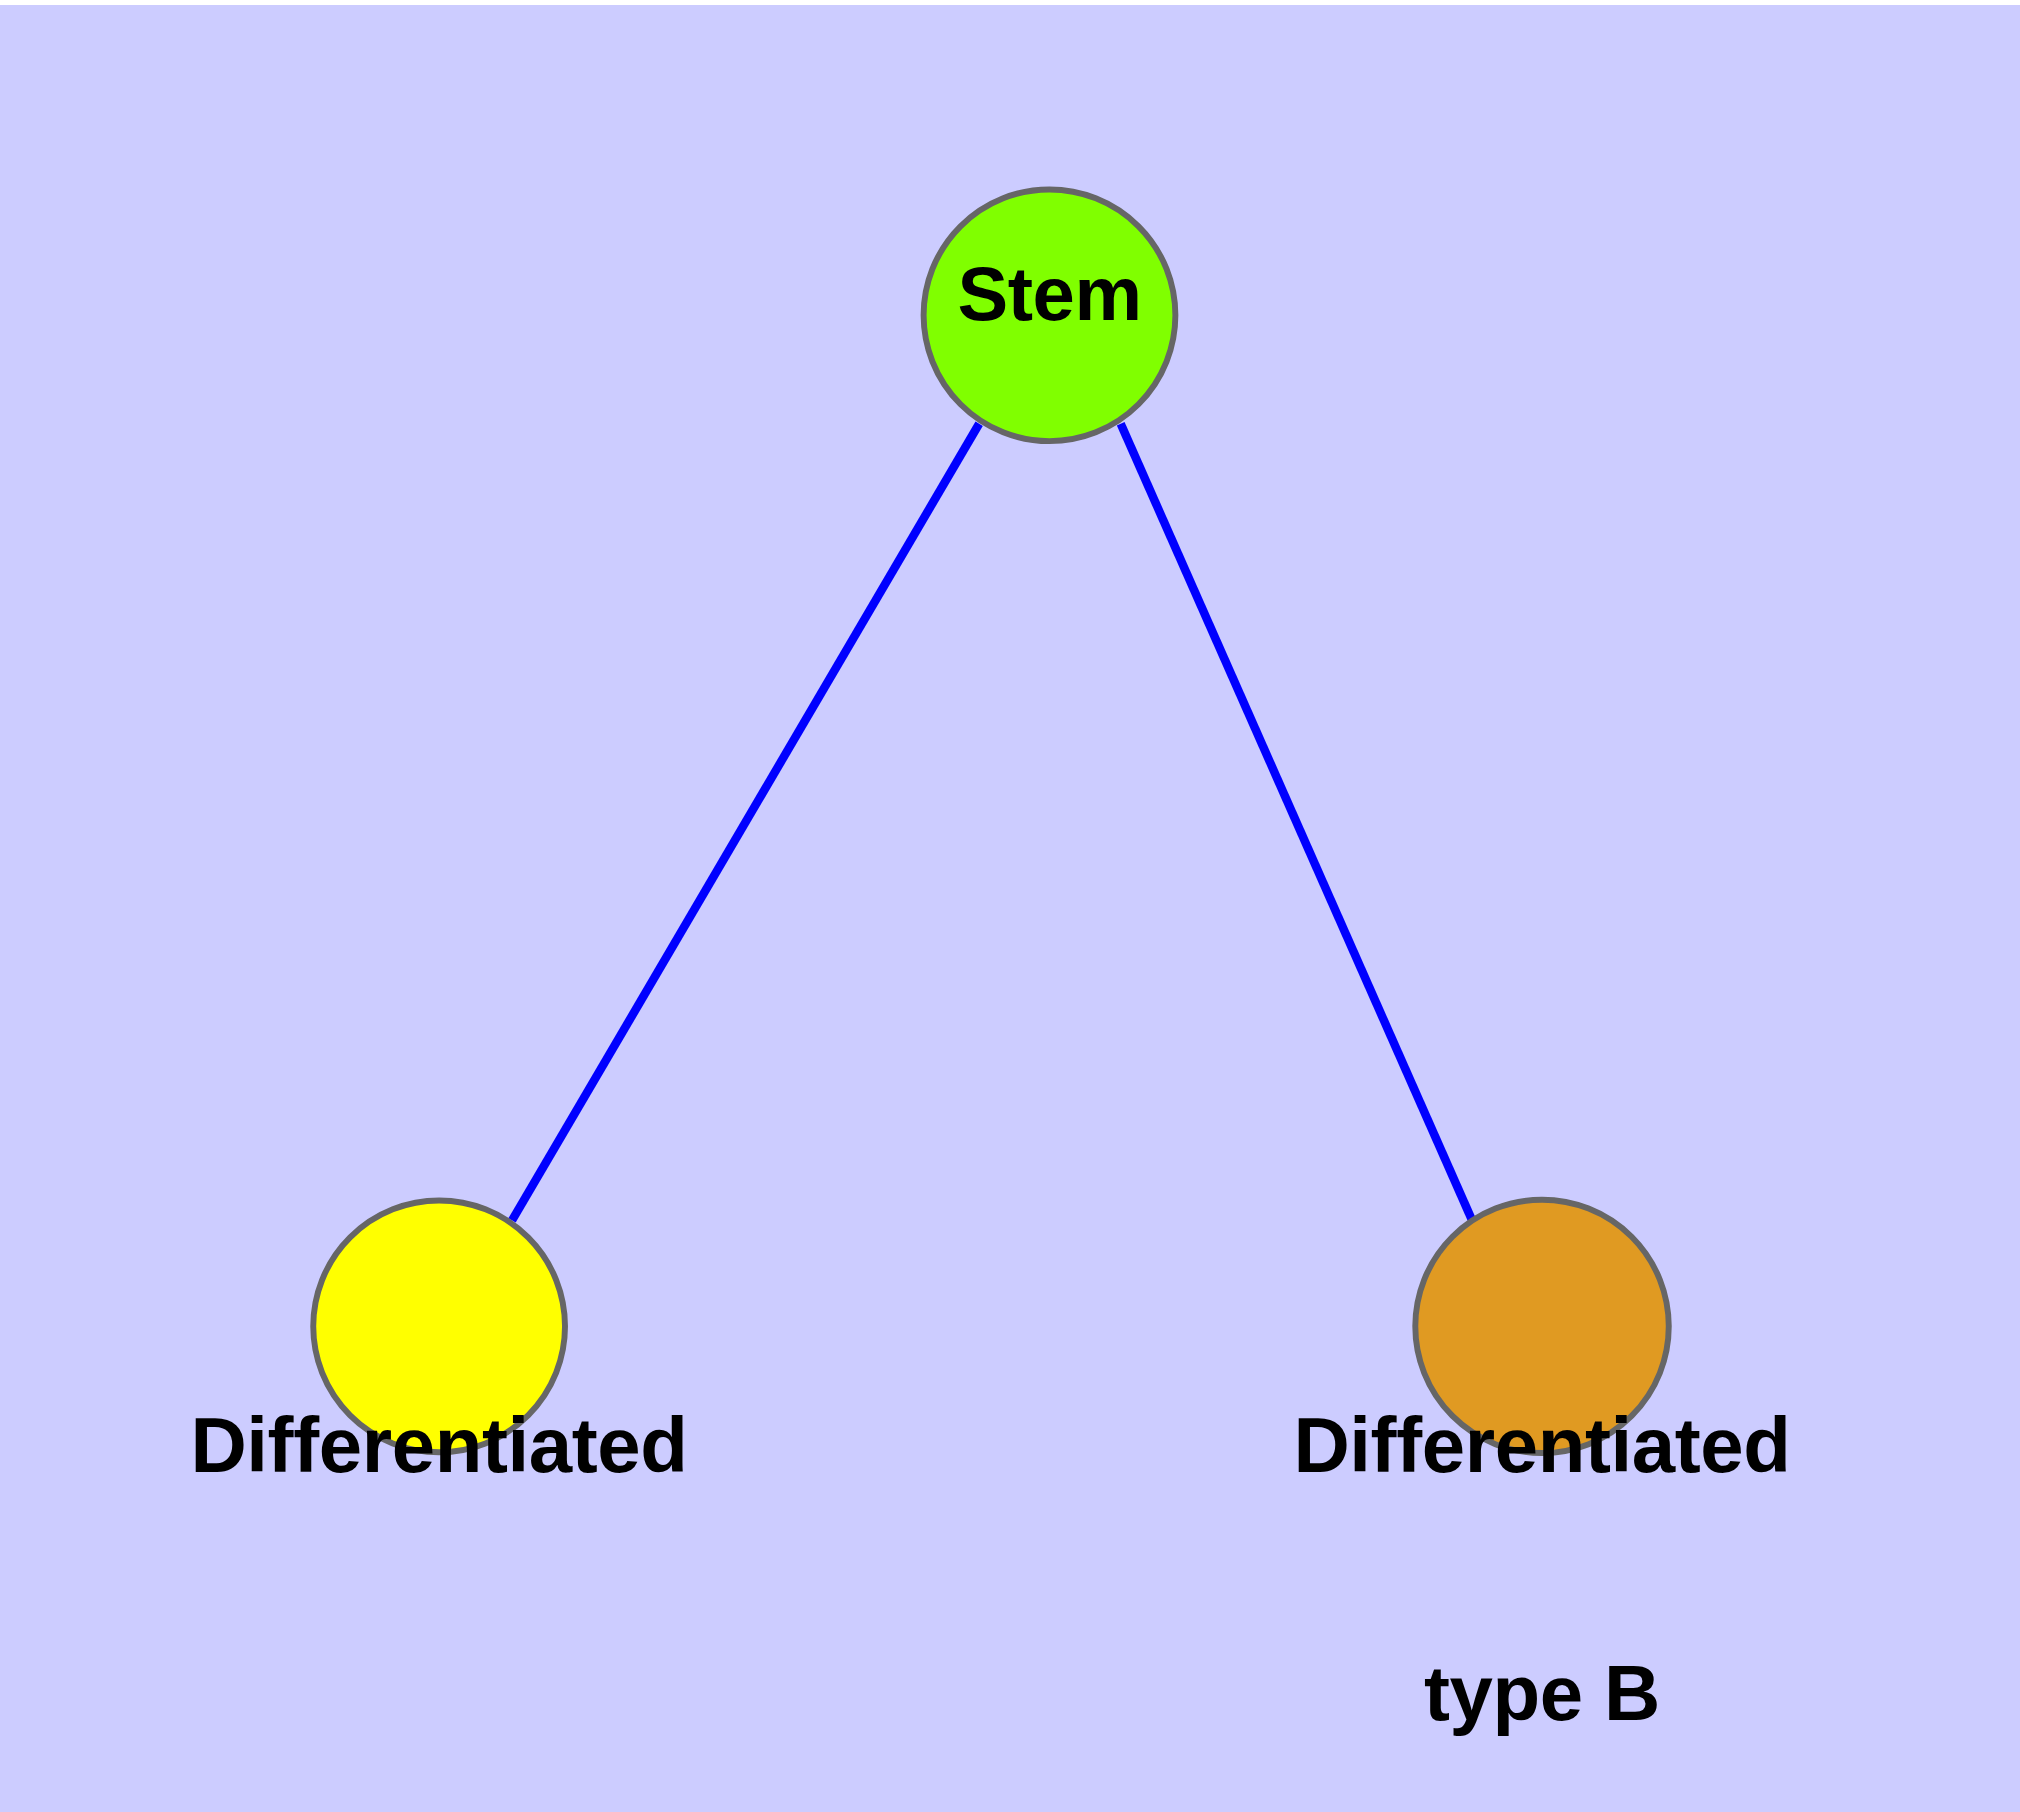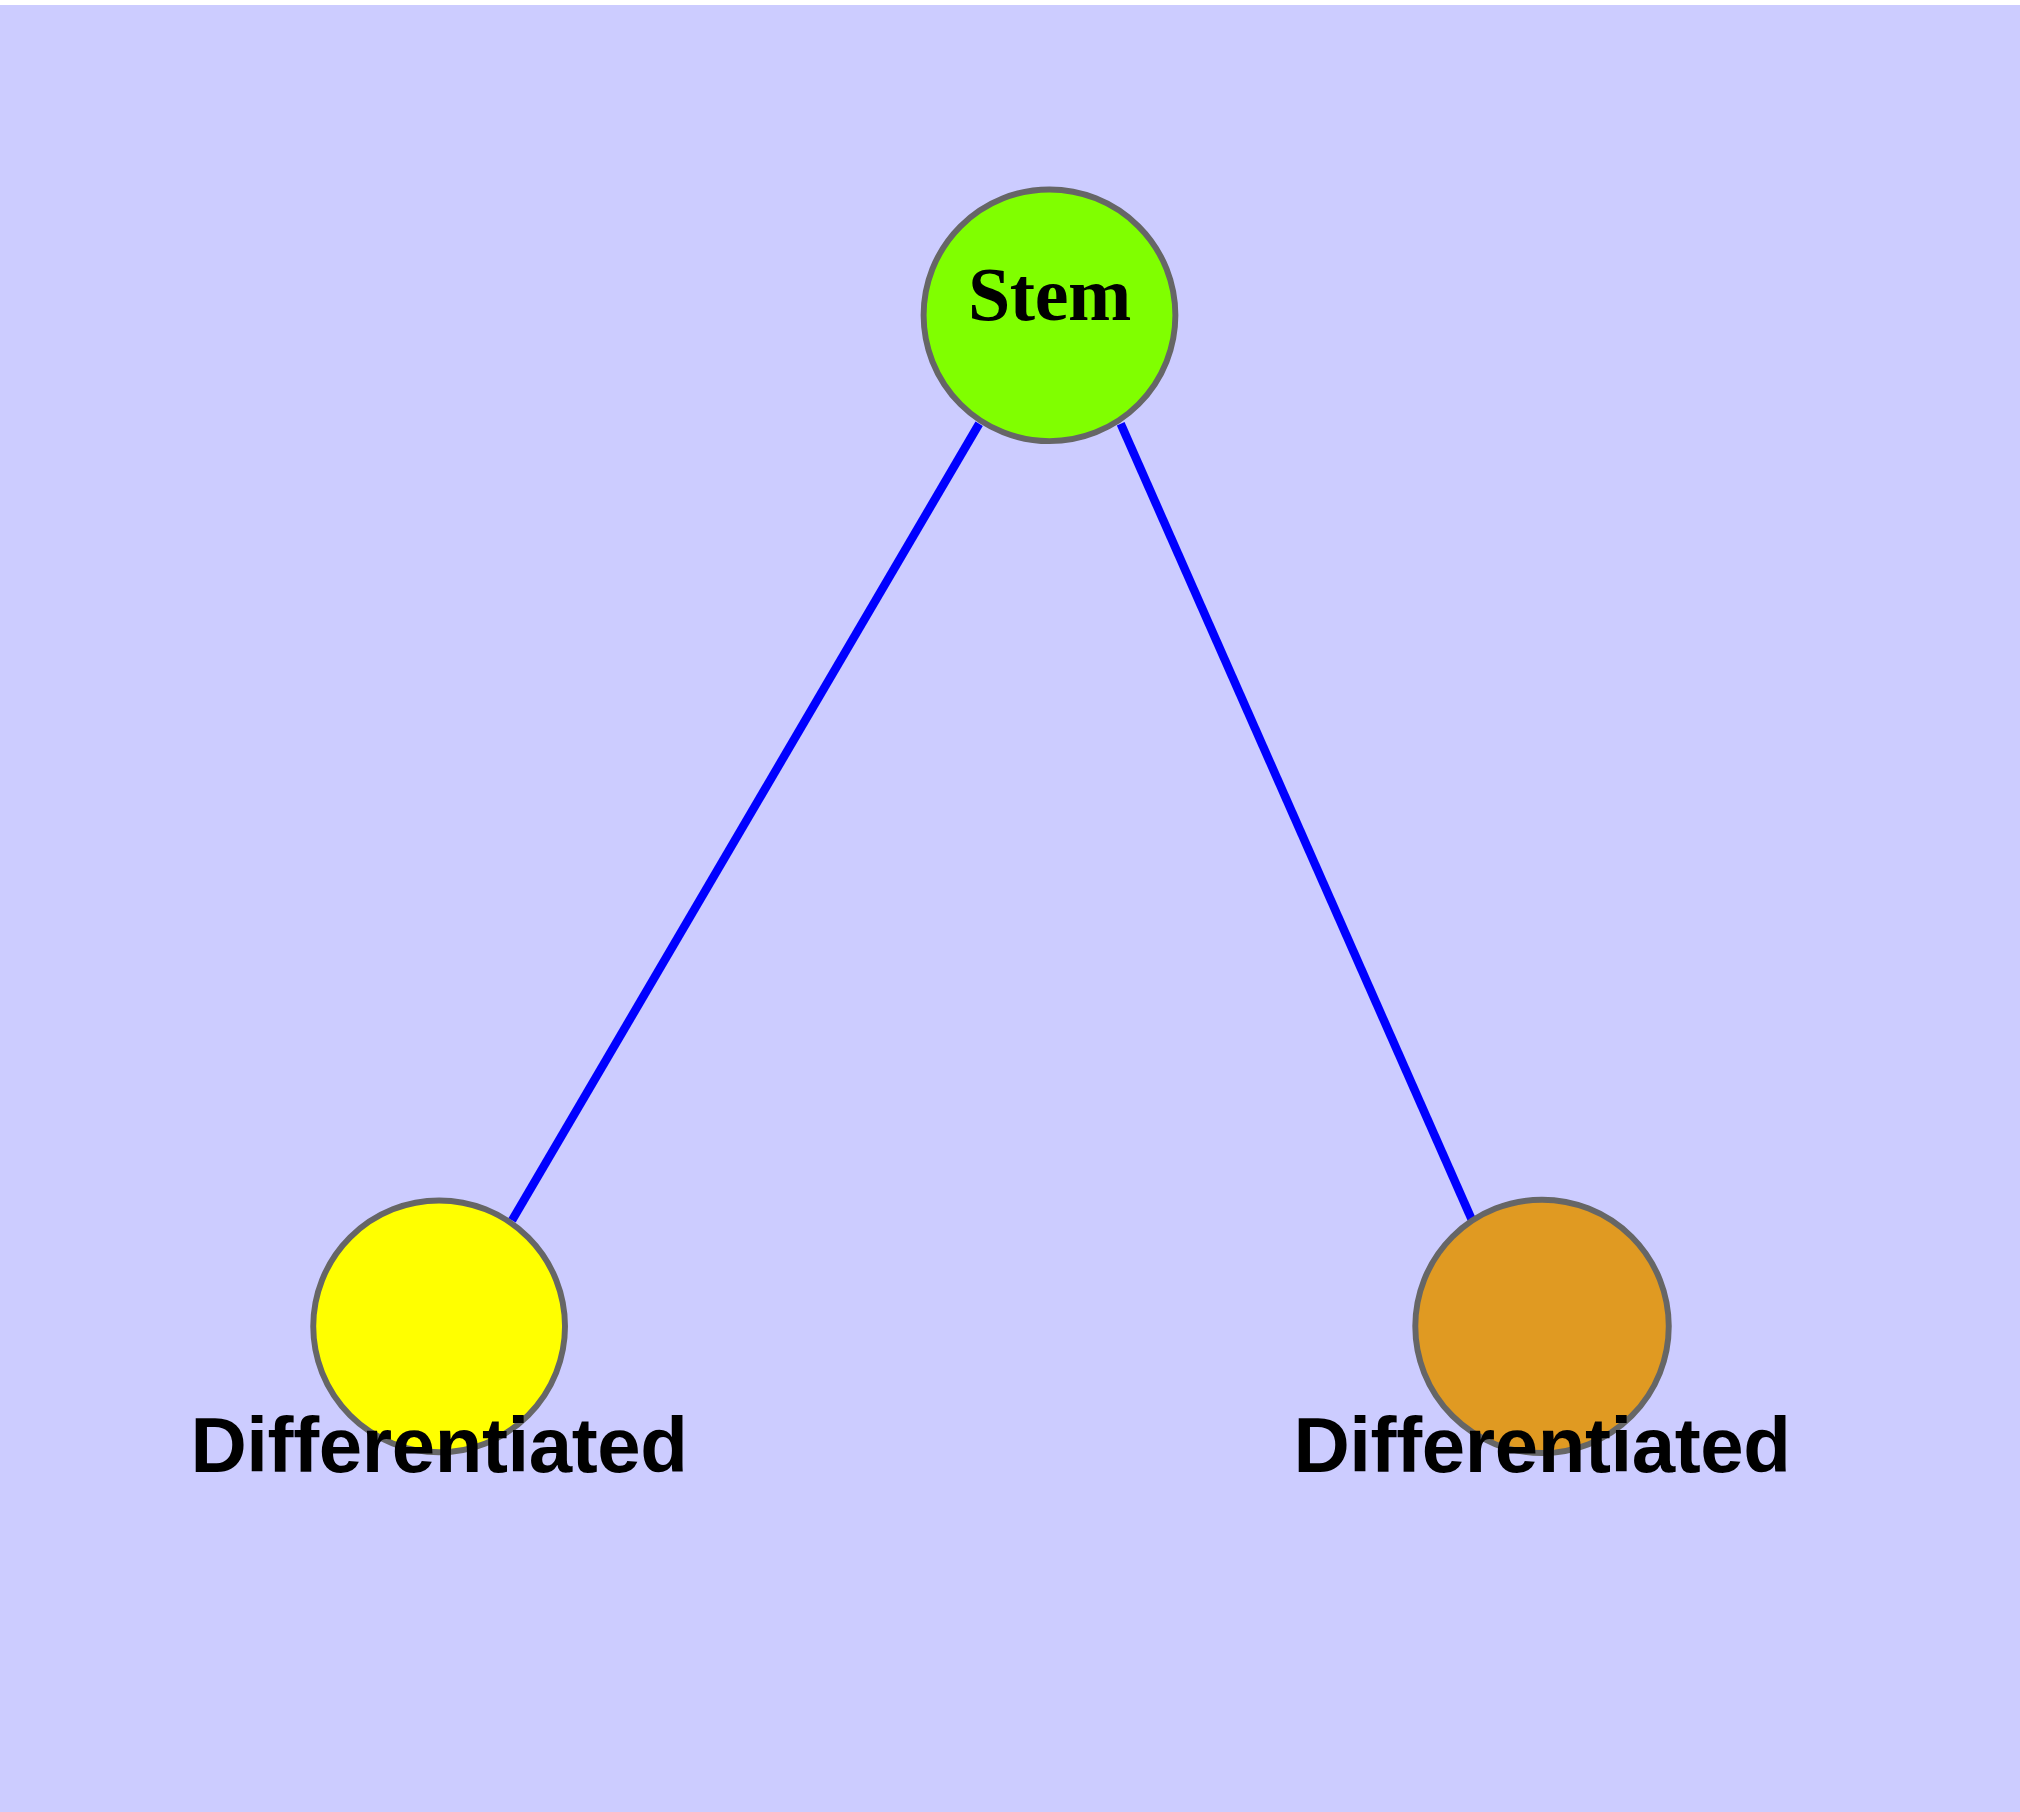--- a/index.html
+++ b/index.html
@@ -66,24 +66,25 @@
       <line x1="1155" y1="500" x2="604" y2="1440" stroke="#0000ff" stroke-width="10" stroke-linecap="butt"></line>
       <line x1="1322" y1="500" x2="1737" y2="1441" stroke="#0000ff" stroke-width="10" stroke-linecap="butt"></line>
     </g>
     <g id="nodes-layer">
       <circle cx="1238" cy="372" r="148.5" fill="#80ff00" stroke="#666666" stroke-width="7"></circle>
       <circle cx="518" cy="1565" r="148.5" fill="#ffff00" stroke="#666666" stroke-width="7"></circle>
       <circle cx="1819" cy="1565" r="149.5" fill="#e09a22" stroke="#666666" stroke-width="7"></circle>
     </g>
   </svg>
 
-  <div class="node-label root" style="left:795px; top:254px; width:509px;font-family:Liberation Serif, serif;">Stem</div>
+  <div class="node-label root" style="left:795px; top:254px; width:509px;">Stem</div>
 
   <div class="node-label leaf" style="left:100px; top:1239px; width:678px;">
     <div>Differentiated</div>
   </div>
 
   <div class="node-label leaf" style="left:1203px; top:1239px; width:678px;">
     <div>Differentiated</div>
+    <div>type B</div>
   </div>
 
 </div>
 
 
 </body></html>

